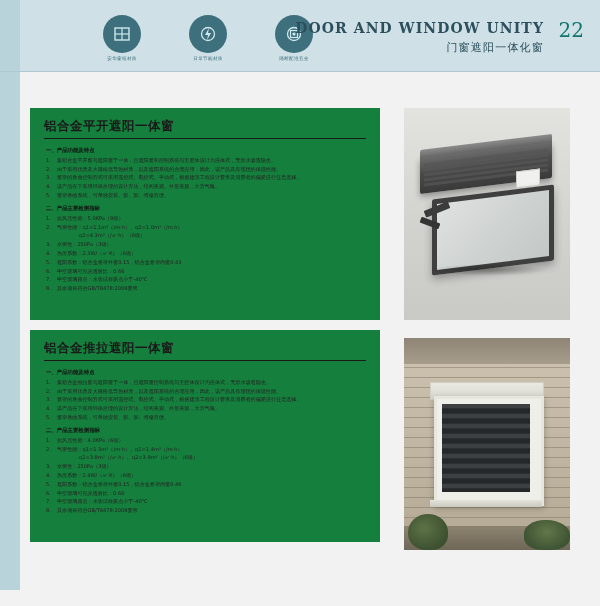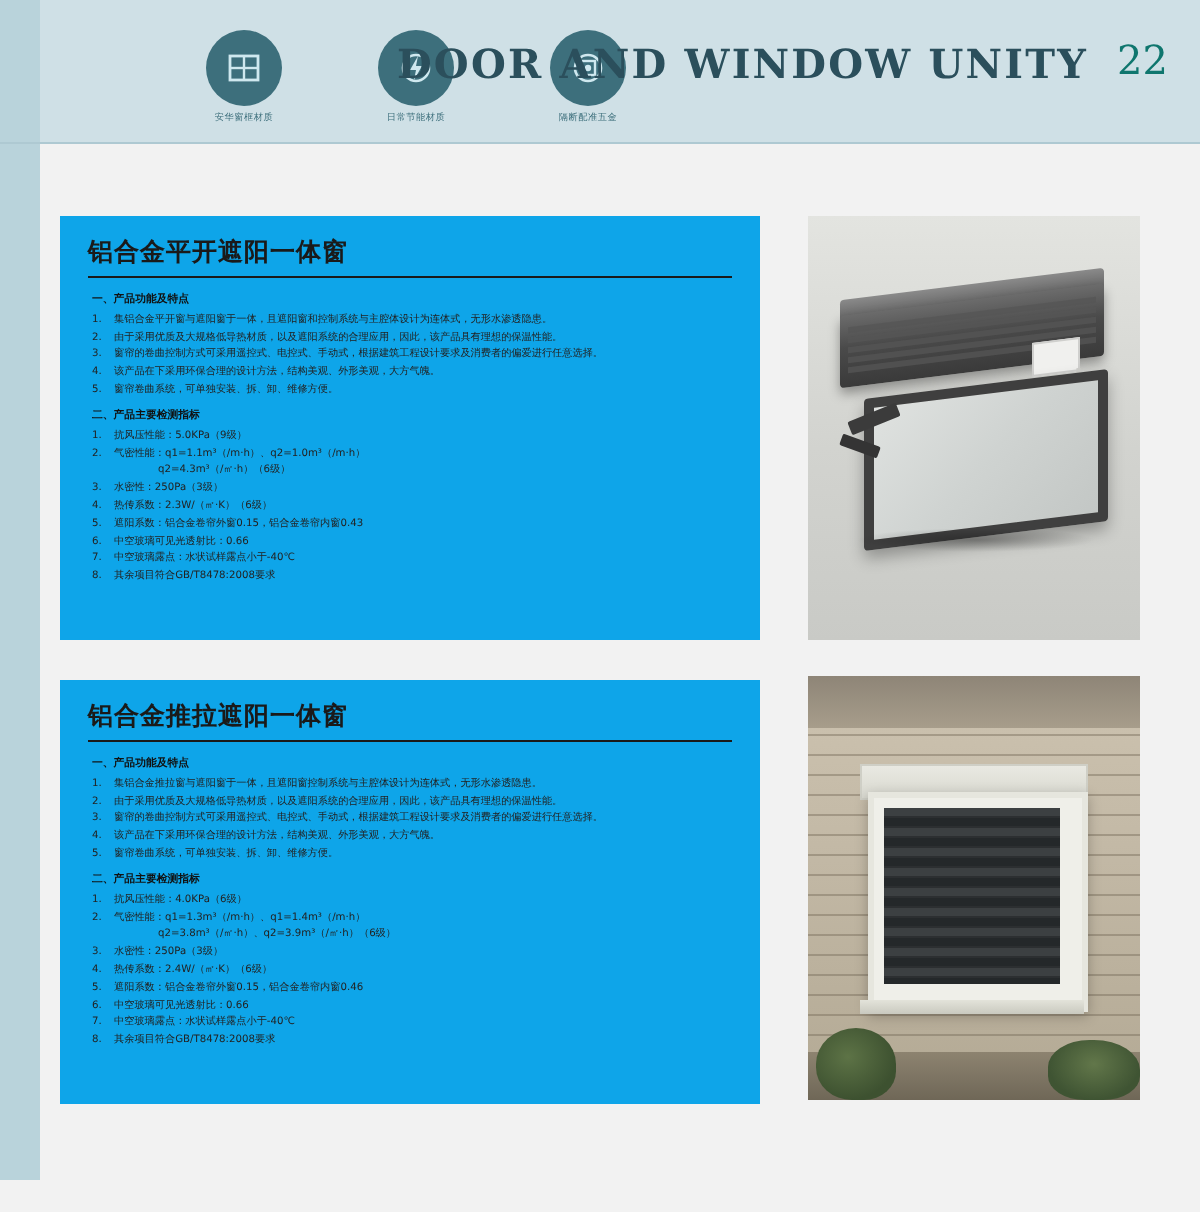--- a/index.html
+++ b/index.html
@@ -34,21 +34,21 @@
   .badge-circle svg{display:block;}
   .badge-label{
     margin-top:3px;font-size:4.6px;color:#3d6f7c;
     letter-spacing:.3px;white-space:nowrap;
   }
   .header-title{
     position:absolute;right:56px;top:20px;text-align:right;
   }
   .header-title .en{
     font-family:"DejaVu Serif","Liberation Serif",serif;
-    font-size:20px;letter-spacing:1.1px;color:#2b4f5c;font-weight:bold;
+    font-size:14px;letter-spacing:1.1px;color:#2b4f5c;font-weight:bold;
   }
   .header-title .cn{
     margin-top:4px;font-size:11px;color:#2b4f5c;letter-spacing:1.2px;
   }
   .page-number{
     position:absolute;right:16px;top:18px;
     font-family:"DejaVu Serif","Liberation Serif",serif;
     font-size:20px;color:#0f766e;
   }
   .header-rule{
@@ -56,24 +56,24 @@
   }
 
   
   .left-rail{
     position:absolute;left:0;top:72px;width:20px;height:534px;
     background:#b9d3db;
   }
 
   
   .card{
-    position:absolute;background:#0ea5e9;
+    position:absolute;background:#15803d;
   }
   #card-1{left:30px;top:108px;width:350px;height:212px;}
-  #card-2{left:30px;top:340px;width:350px;height:212px;}
+  #card-2{left:30px;top:330px;width:350px;height:212px;}
 
   .card-title{
     position:absolute;left:14px;top:10px;
     font-size:12.5px;font-weight:bold;color:#1a1a1a;letter-spacing:.5px;
   }
   .title-underline{
     position:absolute;left:14px;top:30px;width:322px;height:1px;background:#1a1a1a;
   }
   .card-body{
     position:absolute;left:16px;top:36px;width:320px;
@@ -218,20 +218,21 @@
             <rect x="6.5" y="6.5" width="7" height="7" fill="none" stroke="#cfe8ef" stroke-width="1.2"></rect>
             <circle cx="10" cy="10" r="1.6" fill="#cfe8ef"></circle>
           </svg>
         </div>
         <div class="badge-label">隔断配准五金</div>
       </div>
     </div>
 
     <div class="header-title">
       <div class="en">DOOR AND WINDOW UNITY</div>
+      <div class="cn">门窗遮阳一体化窗</div>
     </div>
     <div class="page-number">22</div>
     <div class="header-rule"></div>
   </div>
 
   <div class="left-rail"></div>
 
   <div class="card" id="card-1">
     <div class="card-title">铝合金平开遮阳一体窗</div>
     <div class="title-underline"></div>

